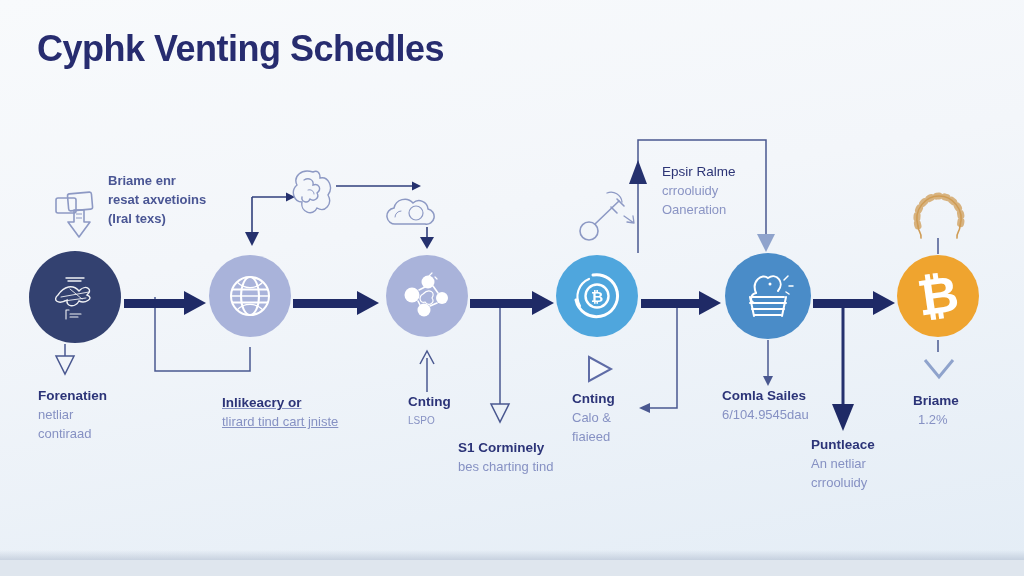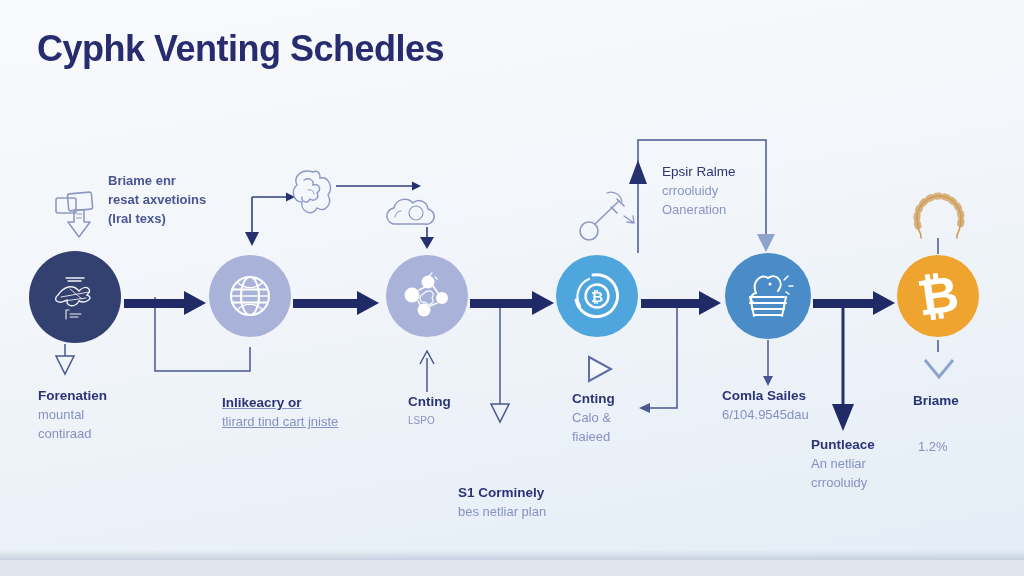--- a/index.html
+++ b/index.html
@@ -233,37 +233,37 @@
   </div>
 
   <div class="ann" style="left:662px;top:162px;">
     <div class="b">Epsir Ralme</div>
     <div>crrooluidy</div>
     <div>Oaneration</div>
   </div>
 
   <div class="cap" style="left:38px;top:386px;">
     <div class="b">Forenatien</div>
-    <div>mountal</div>
+    <div>netliar</div>
     <div>contiraad</div>
   </div>
 
   <div class="cap" style="left:222px;top:393px;text-decoration:underline;">
     <div class="b">Inlikeacry or</div>
     <div>tlirard tind cart jniste</div>
   </div>
 
   <div class="cap" style="left:408px;top:392px;">
     <div class="b">Cnting</div>
     <div style="font-size:10px;">LSPO</div>
   </div>
 
-  <div class="cap" style="left:458px;top:438px;margin-top:45px;">
+  <div class="cap" style="left:458px;top:438px;">
     <div class="b">S1 Corminely</div>
-    <div>bes netliar plan</div>
+    <div>bes charting tind</div>
   </div>
 
   <div class="cap" style="left:572px;top:389px;">
     <div class="b">Cnting</div>
     <div>Calo &amp;</div>
     <div>fiaieed</div>
   </div>
 
   <div class="cap" style="left:722px;top:386px;">
     <div class="b">Comla Sailes</div>
@@ -271,16 +271,16 @@
   </div>
 
   <div class="cap" style="left:811px;top:435px;">
     <div class="b">Puntleace</div>
     <div>An netliar</div>
     <div>crrooluidy</div>
   </div>
 
   <div class="cap" style="left:913px;top:391px;">
     <div class="b">Briame</div>
-    <div style="padding-left:5px;margin-top:27px;">1.2%</div>
+    <div style="padding-left:5px;">1.2%</div>
   </div>
 
 </div>
 
 </body></html>

